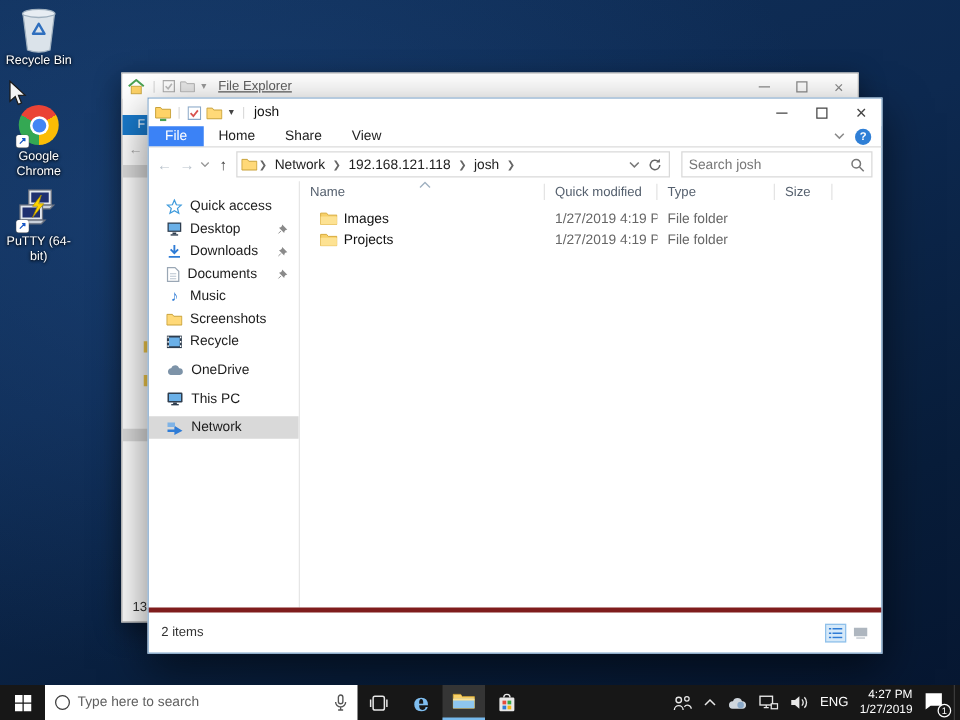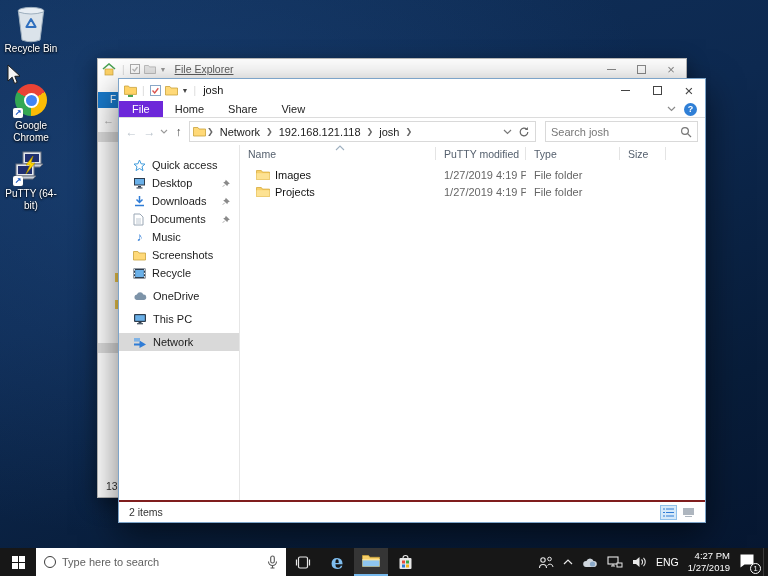--- a/index.html
+++ b/index.html
@@ -45,21 +45,21 @@
   #fe-window { left:118px; top:78px; width:588px; height:445px; border:1px solid #7da4c9;
      box-shadow:0 12px 34px rgba(0,0,0,.55); z-index:2; display:flex; flex-direction:column; }
   .titlebar { height:22px; display:flex; align-items:center; padding-left:5px; background:#fff; flex:0 0 auto; }
   .qat { display:flex; align-items:center; gap:4px; }
   .qat .sep { color:#d8d8d8; font-size:10px; padding:0 1px; }
   .fe-title { font-size:11px; color:#111; margin-left:6px; }
   .tb-spacer { flex:1; }
 
   .ribbon-tabs { height:17px; display:flex; align-items:stretch; border-bottom:1px solid #dcdcdc; flex:0 0 auto; }
   .rtab { font-size:11px; display:flex; align-items:center; padding:0 12px; color:#222; }
-  .rtab.file { background:#6d28d9; color:#fff; padding:0 13px;text-align:right; }
+  .rtab.file { background:#3b82f6; color:#fff; padding:0 13px;text-align:right; }
   .ribbon-right { margin-left:auto; display:flex; align-items:center; gap:8px; padding-right:8px; }
   .help-circle { width:13px; height:13px; border-radius:50%; background:#2f7fd6; color:#fff;
      font-size:9px; font-weight:bold; display:flex; align-items:center; justify-content:center; }
 
   .addrbar { height:27px; display:flex; align-items:center; gap:3px; padding:0 7px 0 5px; flex:0 0 auto; }
   .nav-arrow { font-size:12px; width:15px; text-align:center; }
   .disabled-arrow { color:#b9c2cb; }
   .addr-box { flex:1; height:21px; border:1px solid #d9d9d9; display:flex; align-items:center; padding:0 3px; }
   .crumb { font-size:11px; color:#222; padding:0 5px; white-space:nowrap; }
   .crumb-sep { font-size:8px; color:#666; padding:0 1px; }
@@ -83,21 +83,21 @@
   .col.c-name { width:196px; } .col.c-date { width:90px; } .col.c-type { width:94px; } .col.c-size { width:46px; }
   .sort-caret { position:absolute; left:95px; top:0px; }
   .frow { height:16px; display:flex; align-items:center; font-size:11px; margin-top:1px; }
   .frow .cell { white-space:nowrap; overflow:hidden; }
   .frow .cell.name { width:196px; display:flex; align-items:center; padding-left:16px; color:#111; }
   .frow .cell.name span { margin-left:5px; }
   .frow .cell.date { width:90px; color:#666; padding-left:8px; }
   .frow .cell.type { width:94px; color:#666; padding-left:8px; }
   .frow .cell.size { width:46px; color:#666; padding-left:8px; }
 
-  .statusbar { height:22px; border-top:2px solid #7f1d1d; display:flex; align-items:center;
+  .statusbar { height:36px; border-top:4px solid #7f1d1d; display:flex; align-items:center;
      padding:0 8px 0 10px; font-size:10.5px; color:#333; flex:0 0 auto; }
   .view-toggles { margin-left:auto; display:flex; gap:3px; }
   .vt { width:17px; height:15px; border:1px solid transparent; display:flex; align-items:center; justify-content:center; }
   .vt.active { background:#d5e9f9; border-color:#8fc0ea; }
 
   
   #taskbar { position:absolute; left:0; bottom:0; width:768px; height:28px; background:#171717;
      display:flex; align-items:center; z-index:10; }
   .tb-slot { width:34px; height:28px; display:flex; align-items:center; justify-content:center; }
   #start-btn { width:36px; }
@@ -374,21 +374,21 @@
           <span class="nlbl">Network</span>
         </div>
       </div>
 
       <div class="filearea">
         <svg class="sort-caret" width="10" height="6" viewBox="0 0 10 6">
           <path d="M1 5 L5 1 L9 5" fill="none" stroke="#9fb0c0" stroke-width="1.1"></path>
         </svg>
         <div class="col-header">
           <div class="col c-name">Name</div>
-          <div class="col c-date">PuTTY modified</div>
+          <div class="col c-date">Quick modified</div>
           <div class="col c-type">Type</div>
           <div class="col c-size">Size</div>
         </div>
         <div class="frow" style="margin-top:5px;">
           <div class="cell name">
             <svg width="14" height="12" viewBox="0 0 14 12">
               <path d="M.5 1.5 h4.8 l1.2 1.6 h7 v7.4 h-13 z" fill="#f7d069" stroke="#d8ab3c" stroke-width=".8"></path>
               <path d="M.5 4.2 h13 v6.3 h-13 z" fill="#fde293"></path>
             </svg>
             <span>Images</span>

